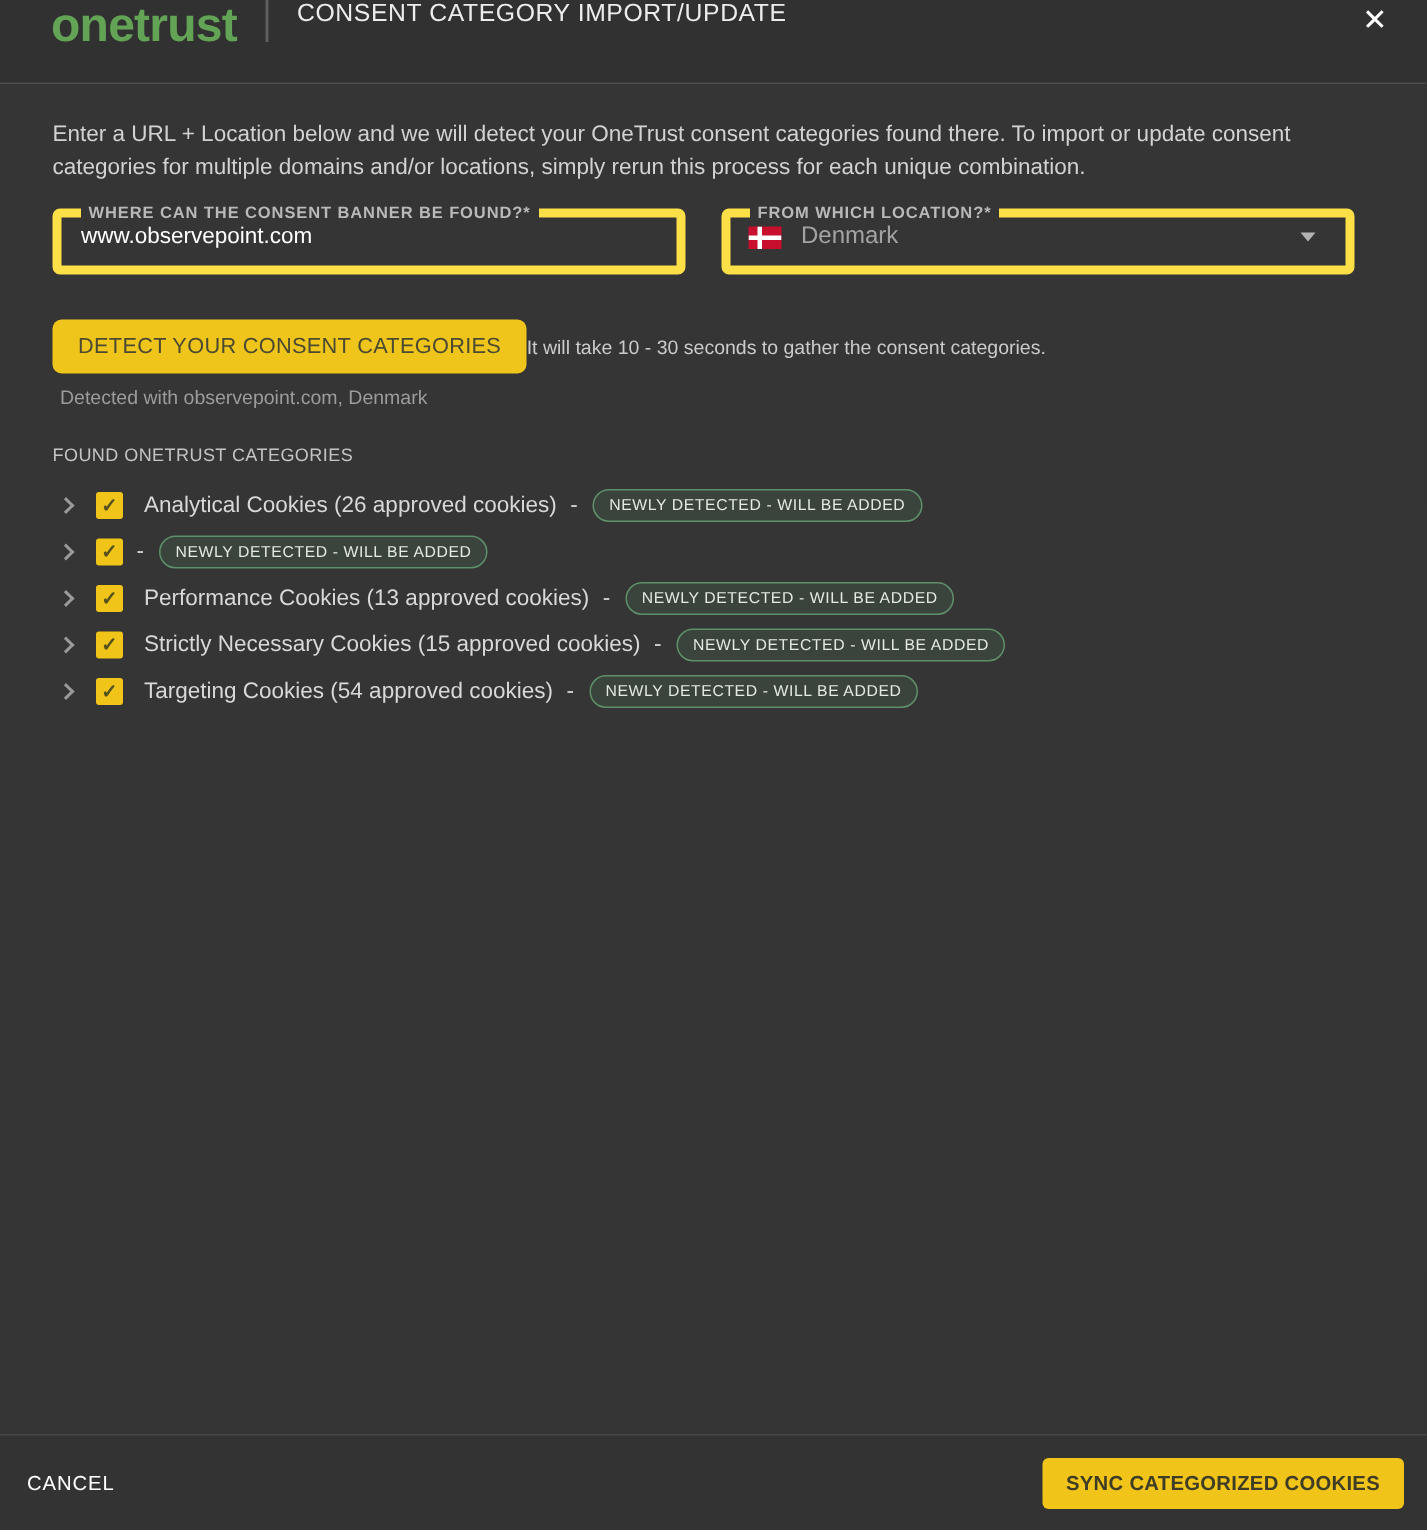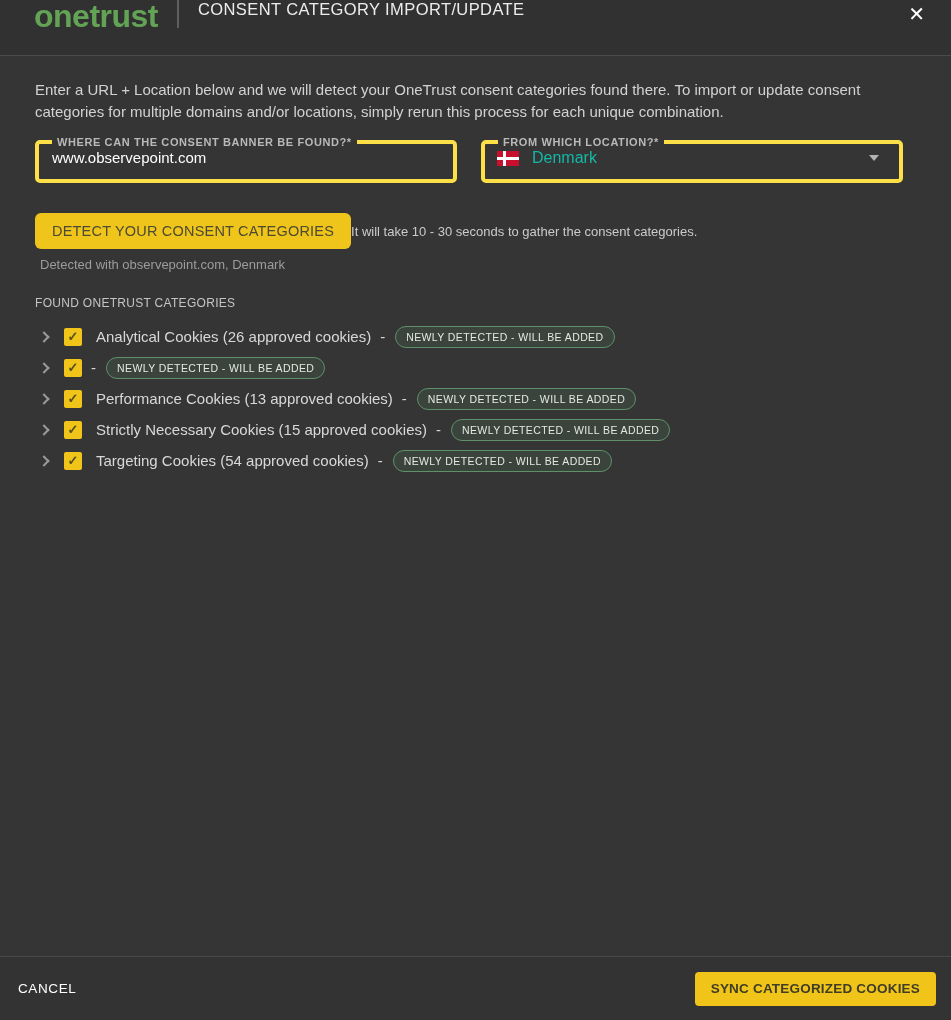--- a/index.html
+++ b/index.html
@@ -32,37 +32,37 @@
     cursor: pointer; padding: 4px; user-select: none;
   }
 
   
   .content { flex: 1 1 auto; padding: 23px 28px 0 35px; }
   .intro { color: #d2d2d2; font-size: 15px; line-height: 22px; max-width: 885px; }
 
   .fields-row { display: flex; gap: 24px; margin-top: 13px; }
   .field {
     width: 422px; height: 47px; margin: 0;
-    border: 4px solid #fde047; border-radius: 5px;
+    border: 6px solid #fde047; border-radius: 5px;
     padding: 0 12px 6px 12px;
   }
   .field legend {
     font-size: 11px; font-weight: bold; color: #b9b9b9;
     letter-spacing: 0.6px; padding: 0 5px; margin-left: 1px;
   }
   .field input {
     background: transparent; border: none; outline: none;
     color: #ffffff; font-size: 15px; width: 100%; padding: 1px 0 0 1px;
     font-family: "Liberation Sans", sans-serif;
   }
   .select-inner { display: flex; align-items: center; padding-top: 1px; cursor: pointer; }
   .flag { position: relative; width: 22px; height: 15px; background: #c8102e; flex: 0 0 22px; overflow: hidden; }
   .flag::before { content: ""; position: absolute; left: 6px; top: 0; width: 3px; height: 15px; background: #ffffff; }
   .flag::after  { content: ""; position: absolute; left: 0; top: 6px; width: 22px; height: 3px; background: #ffffff; }
-  .select-value { color: #14b8a6; font-size: 16px; margin-left: 13px; }
+  .select-value { color: #a3a3a3; font-size: 16px; margin-left: 13px; }
   .caret {
     margin-left: auto; margin-right: 8px; width: 0; height: 0;
     border-left: 5px solid transparent; border-right: 5px solid transparent;
     border-top: 6px solid #b3b3b3;
   }
 
   .detect-row { display: flex; align-items: center; margin-top: 30px; }
   .detect-btn {
     background: #efc51c; color: #4c4a30; border: none; border-radius: 6px;
     height: 36px; padding: 0 17px; font-size: 14.5px; letter-spacing: 0.2px;

